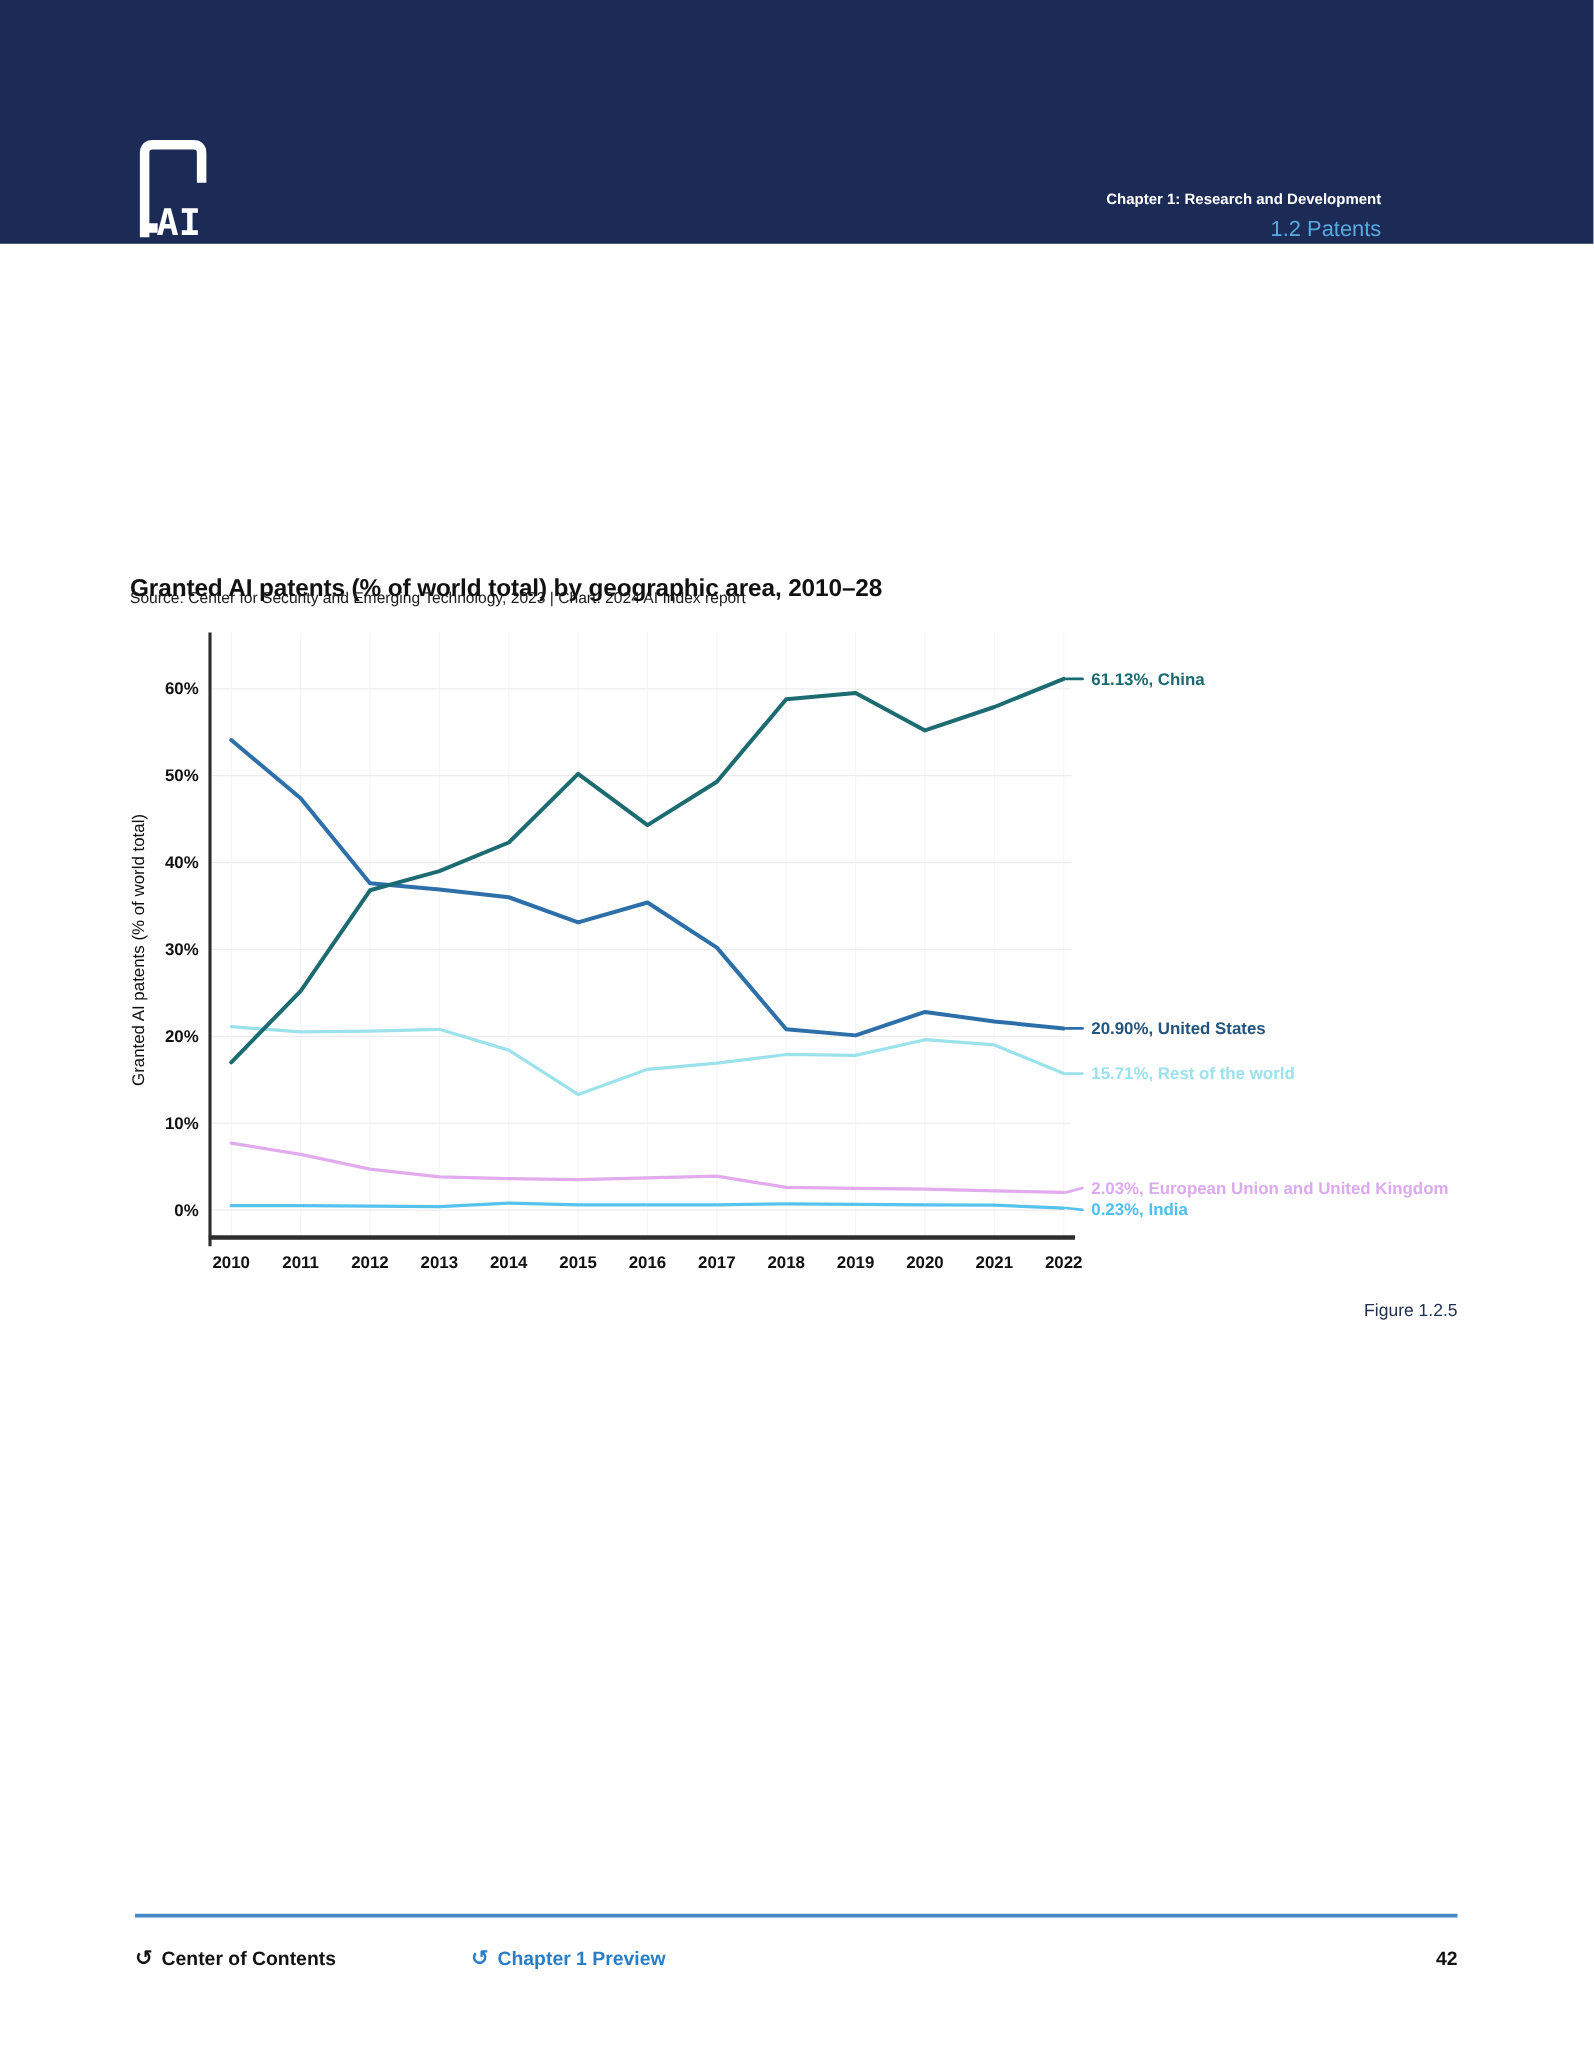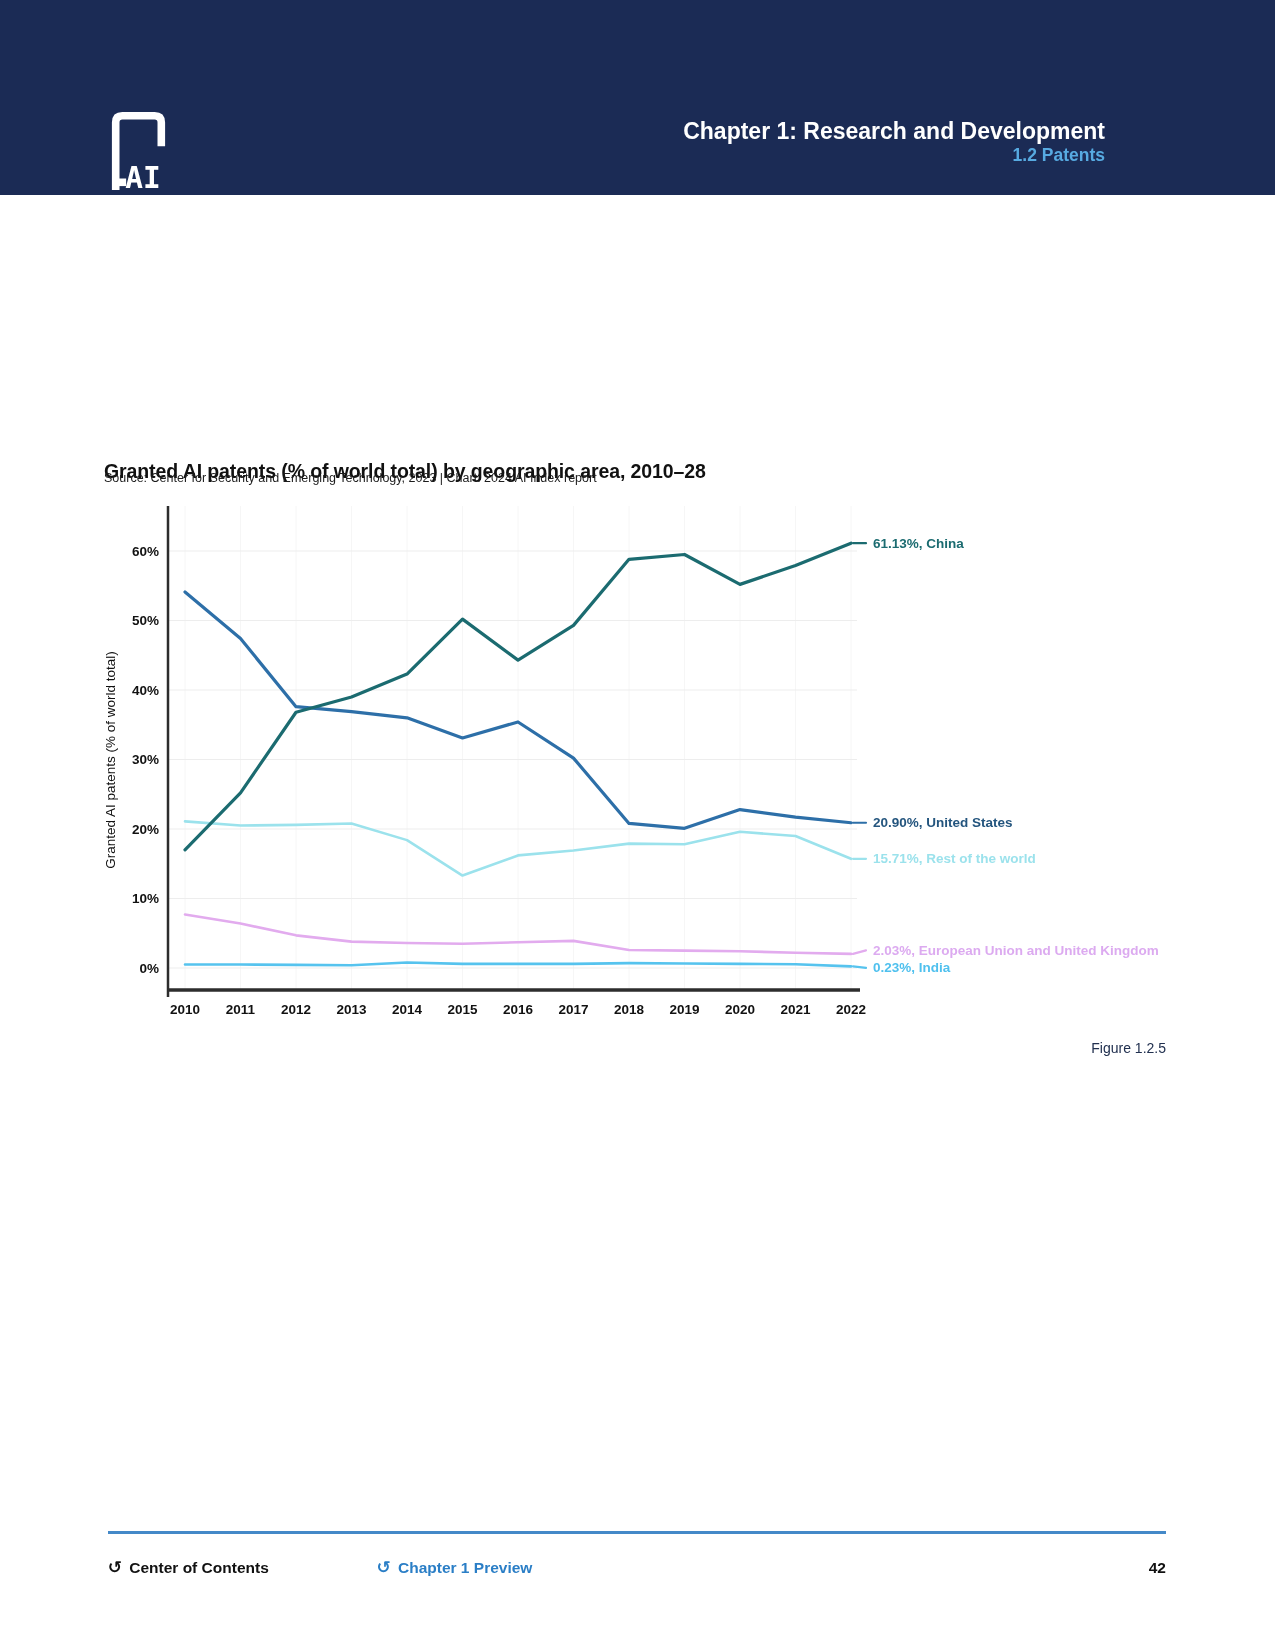--- a/index.html
+++ b/index.html
@@ -5,22 +5,22 @@
   html,body{margin:0;padding:0;background:#ffffff;}
   body{font-family:"Liberation Sans","DejaVu Sans",sans-serif;color:#161616;}
   .page{position:relative;width:1275px;height:1650px;background:#ffffff;overflow:hidden;}
 
   
   .header{position:absolute;left:0;top:0;width:1275px;height:195px;background:#1b2b55;}
   .logo-block{position:absolute;left:110px;top:110px;display:flex;align-items:flex-end;gap:15px;}
   .logo-icon{display:block;}
   .brand-text{color:#ffffff;font-size:17.5px;font-weight:bold;line-height:24px;padding-bottom:2px;}
   .header-right{position:absolute;right:170px;top:119px;text-align:right;}
-  .chapter-title{color:#ffffff;font-size:23px;font-weight:bold;line-height:24px;}
-  .section-title{color:#57aae1;font-size:17.5px;font-weight:bold;line-height:24px;}
+  .chapter-title{color:#ffffff;font-size:12px;font-weight:bold;line-height:24px;margin-top:28px;}
+  .section-title{color:#57aae1;font-size:17.5px;font-weight:normal;line-height:24px;}
 
   
   .paragraph{position:absolute;left:108px;top:249px;width:1000px;font-size:19px;line-height:33px;color:#191919;}
 
   
   .chart-title{position:absolute;left:104px;top:444px;font-size:19.5px;font-weight:bold;color:#111111;letter-spacing:-0.1px;}
   .chart-source{position:absolute;left:104px;top:471px;font-size:12.5px;color:#1c1c1c;text-align:center;}
   .chart-svg{position:absolute;left:65px;top:498px;}
   .figure-caption{position:absolute;right:109px;top:1040px;font-size:14px;color:#21304f;}
 

